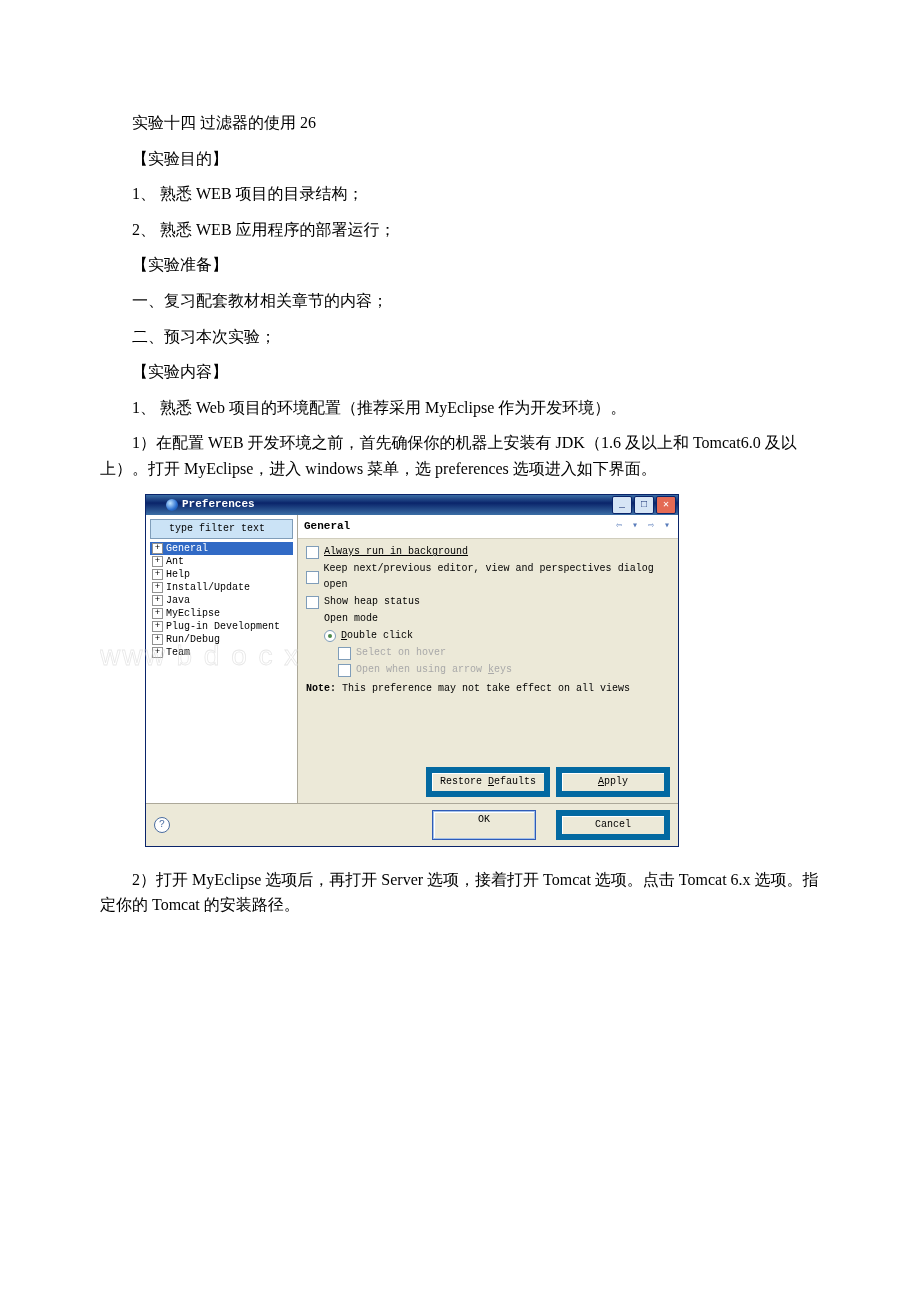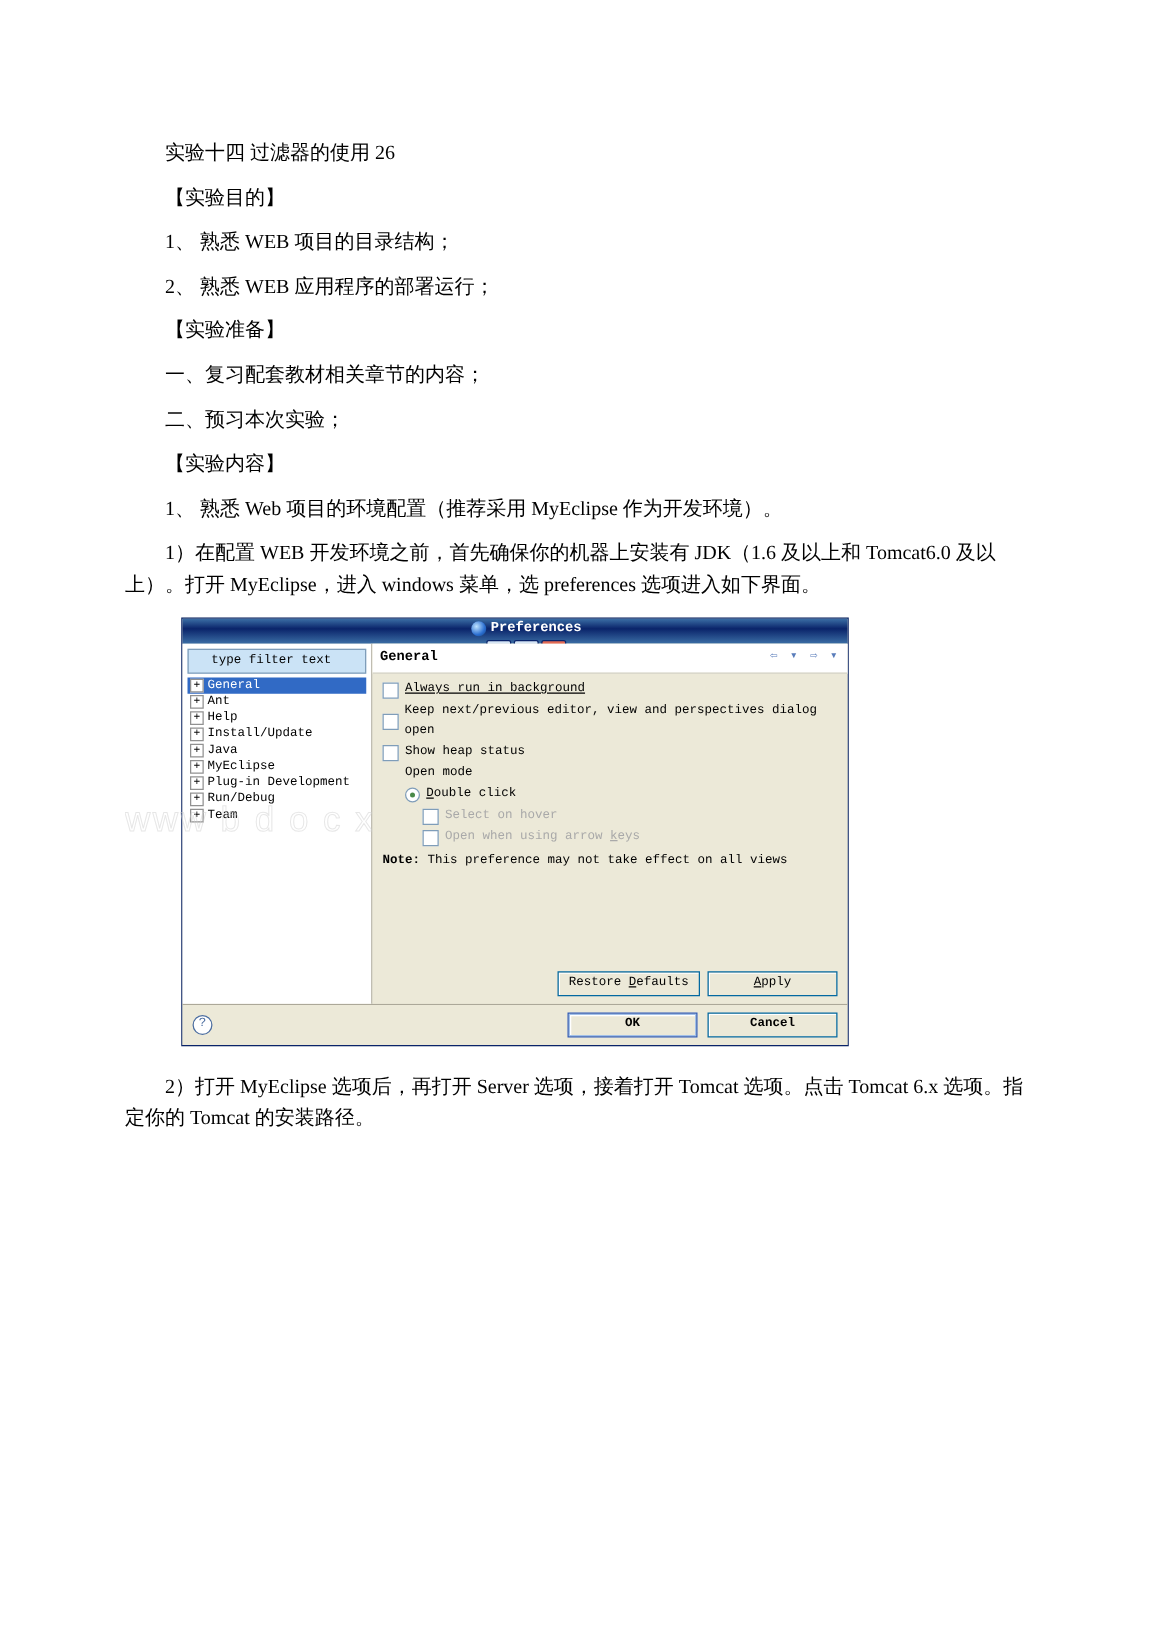--- a/index.html
+++ b/index.html
@@ -52,21 +52,20 @@
   .titlebar {
     display:flex;
     align-items:center;
     justify-content:space-between;
     height:20px;
     background: linear-gradient(#3b6ea5,#0a246a 40%,#3b6ea5);
     color:#fff;
     font-weight:bold;
     font-size:11px;
     padding:0 2px 0 20px;
-    flex-direction:column;
   }
   .titlebar .title-left { display:flex; align-items:center; gap:4px; }
   .titlebar .title-left .globe {
     width:12px;height:12px;border-radius:50%;
     background: radial-gradient(circle at 35% 35%, #bfe3ff, #2a6ed0 60%, #123e78);
   }
   .win-btns {display:flex;gap:2px;}
   .win-btn {
     width:18px;height:16px;
     background:#d6e5f5;
@@ -137,21 +136,21 @@
     display:flex; justify-content:space-between; align-items:center;
     background:#ece9d8;
   }
   .help-circle {
     width:14px;height:14px;border:1px solid #4b6da0;border-radius:50%;
     display:flex;align-items:center;justify-content:center;
     color:#4b6da0;font-size:10px;background:#fff;
   }
   .btn {
     min-width:86px; padding:1px 8px; text-align:center;
-    border:1px solid #0369a1; background:#ece9d8;
+    border:6px solid #0369a1; background:#ece9d8;
     font-family:"Courier New",monospace; font-size:10px;
     box-shadow: inset 1px 1px 0 #fff;
   }
   .btn.default { border:1px solid #2f5bb7; box-shadow:0 0 0 1px #a2c0e8 inset, inset 2px 2px 0 #fff; }
 </style>
 </head>
 <body>
 
 <div class="page">
   <div class="toc-line">实验十四 过滤器的使用 26</div>
@@ -261,21 +260,21 @@
           <div class="note-line"><b>Note:</b><span> This preference may not take effect on all views</span></div>
         </div>
         <div class="btn-row-right">
           <div class="btn"><span>Restore </span><span class="underline">D</span><span>efaults</span></div>
           <div class="btn"><span class="underline">A</span><span>pply</span></div>
         </div>
       </div>
     </div>
     <div class="footer-bar">
       <div class="help-circle">?</div>
-      <div style="display:flex;gap:8px;font-weight:bold;">
+      <div style="display:flex;gap:20px;">
         <div class="btn default">OK</div>
         <div class="btn">Cancel</div>
       </div>
     </div>
   </div>
 
   <div class="para" style="margin-top:20px;">2）打开 MyEclipse 选项后，再打开 Server 选项，接着打开 Tomcat 选项。点击 Tomcat 6.x 选项。指定你的 Tomcat 的安装路径。</div>
 </div>
 
 </body></html>

